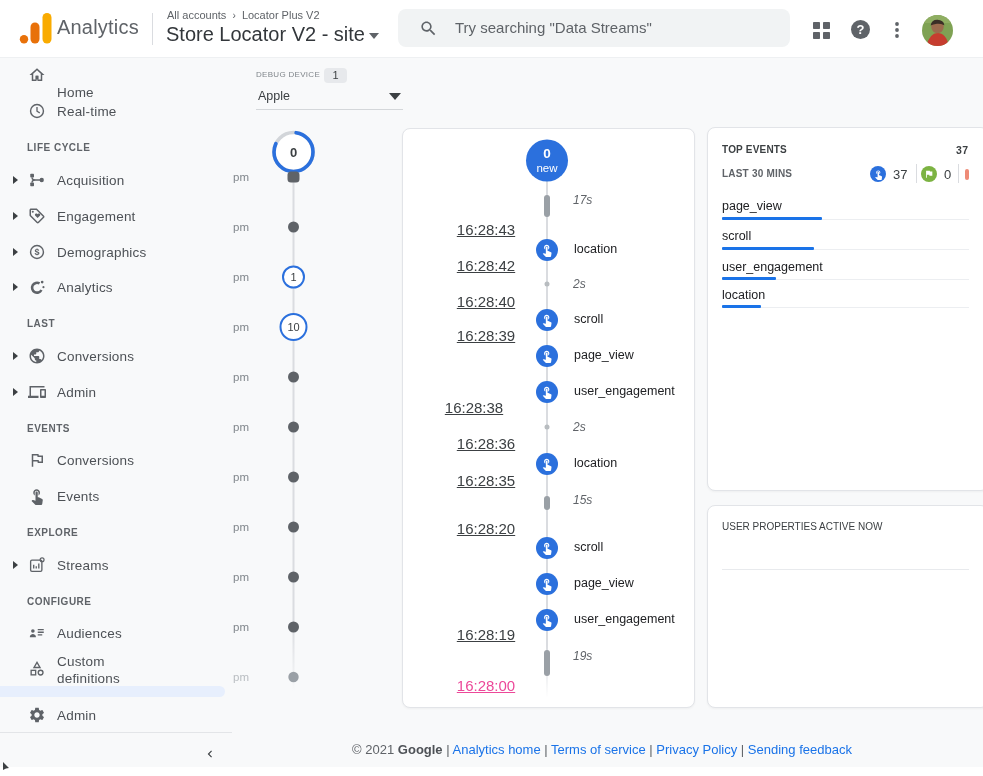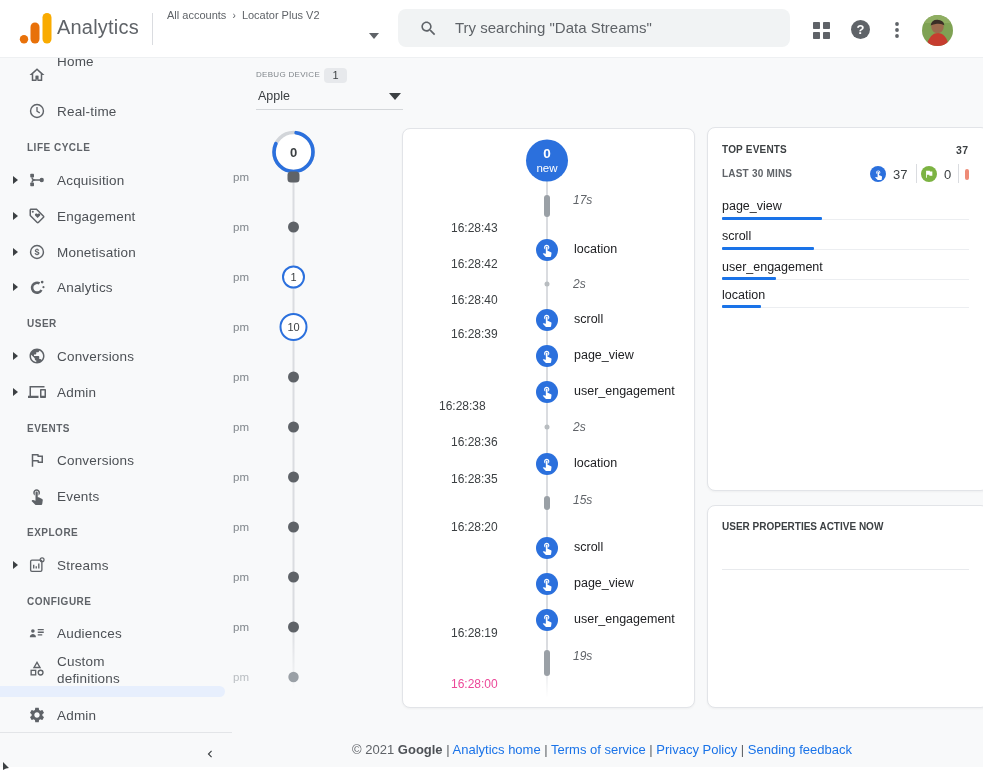--- a/index.html
+++ b/index.html
@@ -6,21 +6,21 @@
   body{font-family:"Liberation Sans",sans-serif;}
   #page{position:relative;width:983px;height:776px;background:#fff;overflow:hidden;}
   #app{position:absolute;left:0;top:0;width:983px;height:767px;background:#f8f9fa;}
   #header{position:absolute;left:0;top:0;width:983px;height:57px;background:#fff;border-bottom:1px solid #eef0f2;z-index:5;}
   .abs{position:absolute;}
   .sl{position:absolute;left:57px;font-size:13.5px;line-height:17px;color:#4d5156;letter-spacing:.2px;}
   .sh{position:absolute;left:27px;font-size:10px;line-height:12px;color:#5f6368;font-weight:700;letter-spacing:.5px;}
   .ar{position:absolute;left:13px;width:0;height:0;border-left:5px solid #3c4043;border-top:4px solid transparent;border-bottom:4px solid transparent;}
   .si{position:absolute;left:28px;width:18px;height:18px;color:#5f6368;}
   .pm{position:absolute;left:205px;width:44px;text-align:right;font-size:11.5px;color:#80868b;}
-  .ts{position:absolute;width:70px;text-align:left;font-size:12px;color:#3c4043;}
+  .ts{position:absolute;width:70px;text-align:center;font-size:15px;color:#3c4043;text-decoration:underline;}
   .ev{position:absolute;left:574px;font-size:12.5px;color:#202124;}
   .dur{position:absolute;left:573px;font-size:12px;font-style:italic;color:#5f6368;}
   .card{position:absolute;background:#fff;border:1px solid #e2e4e8;border-radius:8px;box-shadow:0 1px 2px rgba(60,64,67,.05);}
   .evc{position:absolute;width:22px;height:22px;border-radius:50%;background:#2b70dd;}
   .evc svg{position:absolute;left:4px;top:4px;}
   .bar{position:absolute;height:3px;background:#1a73e8;border-radius:1px;}
   .hairline{position:absolute;height:1px;background:#eceef1;}
   .rlabel{position:absolute;font-size:12.5px;color:#202124;}
 </style>
 </head>
@@ -30,20 +30,21 @@
 
 <div id="header">
   <svg class="abs" style="left:19px;top:12px" width="34" height="32" viewBox="0 0 34 32">
     <circle cx="5" cy="27.2" r="4.2" fill="#E8710A"></circle>
     <rect x="11.5" y="10.5" width="9" height="21" rx="4.5" fill="#E8710A"></rect>
     <rect x="23.5" y="1" width="9" height="30.5" rx="4.5" fill="#F9AB00"></rect>
   </svg>
   <div class="abs" style="left:57px;top:16px;font-size:20px;color:#5f6368;letter-spacing:.2px;">Analytics</div>
   <div class="abs" style="left:152px;top:13px;width:1px;height:32px;background:#dadce0;"></div>
   <div class="abs" style="left:167px;top:9px;font-size:11px;color:#5f6368;">All accounts &nbsp;<span style="font-size:10px;">›</span>&nbsp; Locator Plus V2</div>
+  <div class="abs" style="left:166px;top:23px;font-size:20px;color:#33373b;">Store Locator V2 - site</div>
   <div class="abs" style="left:369px;top:33px;width:0;height:0;border-top:6px solid #5f6368;border-left:5px solid transparent;border-right:5px solid transparent;"></div>
   <div class="abs" style="left:398px;top:9px;width:392px;height:38px;border-radius:8px;background:#f1f3f4;"></div>
   <svg class="abs" style="left:419px;top:19px" width="19" height="19" viewBox="0 0 24 24">
         <path fill="#5f6368" d="M15.5 14h-.79l-.28-.27C15.41 12.59 16 11.11 16 9.5 16 5.91 13.09 3 9.5 3S3 5.91 3 9.5 5.91 16 9.5 16c1.61 0 3.09-.59 4.23-1.57l.27.28v.79l5 4.99L20.49 19l-4.99-5zm-6 0C7.01 14 5 11.99 5 9.5S7.01 5 9.5 5 14 7.01 14 9.5 11.99 14 9.5 14z"></path>
       </svg>
   <div class="abs" style="left:455px;top:19px;font-size:15px;color:#5f6368;">Try searching "Data Streams"</div>
   <svg class="abs" style="left:813px;top:22px" width="17" height="17" viewBox="0 0 17 17">
     <g fill="#5f6368">
           <rect x="0" y="0" width="7" height="7" rx="0.8"></rect>
           <rect x="10" y="0" width="7" height="7" rx="0.8"></rect>
@@ -134,47 +135,47 @@
             <circle cx="16.8" cy="16.8" r="3.2" fill="none" stroke="currentColor" stroke-width="1.8"></circle>
           </g>
       <g id="ic-gear">
             <path fill="currentColor" fill-rule="evenodd" d="M19.14 12.94c.04-.3.06-.61.06-.94 0-.32-.02-.64-.07-.94l2.03-1.58c.18-.14.23-.41.12-.61l-1.92-3.32c-.12-.22-.37-.29-.59-.22l-2.39.96c-.5-.38-1.03-.7-1.62-.94l-.36-2.54c-.04-.24-.24-.41-.48-.41h-3.84c-.24 0-.43.17-.47.41l-.36 2.54c-.59.24-1.13.57-1.62.94l-2.39-.96c-.22-.08-.47 0-.59.22L2.74 8.87c-.12.21-.08.47.12.61l2.03 1.58c-.05.3-.09.63-.09.94s.02.64.07.94l-2.03 1.58c-.18.14-.23.41-.12.61l1.92 3.32c.12.22.37.29.59.22l2.39-.96c.5.38 1.03.7 1.62.94l.36 2.54c.05.24.24.41.48.41h3.84c.24 0 .44-.17.47-.41l.36-2.54c.59-.24 1.13-.56 1.62-.94l2.39.96c.22.08.47 0 .59-.22l1.92-3.32c.12-.22.07-.47-.12-.61l-2.01-1.58zM12 15.6c-1.98 0-3.6-1.62-3.6-3.6s1.62-3.6 3.6-3.6 3.6 1.62 3.6 3.6-1.62 3.6-3.6 3.6z"></path>
           </g>
     </defs>
   </svg>
   <svg class="si" viewBox="0 0 24 24" style="top:66px">
         <use href="#ic-home"></use>
       </svg>
-      <div class="sl" style="top:53px">Home</div>
+      <div class="sl" style="top:84px">Home</div>
   <svg class="si" viewBox="0 0 24 24" style="top:102px">
         <use href="#ic-clock"></use>
       </svg>
       <div class="sl" style="top:103px">Real-time</div>
   <div class="sh" style="top:142px">LIFE CYCLE</div>
   <div class="ar" style="top:176px"></div>
       <svg class="si" viewBox="0 0 24 24" style="top:171px">
         <use href="#ic-acq"></use>
       </svg>
       <div class="sl" style="top:172px">Acquisition</div>
   <div class="ar" style="top:212px"></div>
       <svg class="si" viewBox="0 0 24 24" style="top:207px">
         <use href="#ic-eng"></use>
       </svg>
       <div class="sl" style="top:208px">Engagement</div>
   <div class="ar" style="top:248px"></div>
       <svg class="si" viewBox="0 0 24 24" style="top:243px">
         <use href="#ic-mon"></use>
       </svg>
-      <div class="sl" style="top:244px">Monetisation</div>
+      <div class="sl" style="top:244px">Demographics</div>
   <div class="ar" style="top:283px"></div>
       <svg class="si" viewBox="0 0 24 24" style="top:278px">
         <use href="#ic-ret"></use>
       </svg>
       <div class="sl" style="top:279px">Analytics</div>
-  <div class="sh" style="top:318px">USER</div>
+  <div class="sh" style="top:318px">LAST</div>
   <div class="ar" style="top:352px"></div>
       <svg class="si" viewBox="0 0 24 24" style="top:347px">
         <use href="#ic-dem"></use>
       </svg>
       <div class="sl" style="top:348px">Conversions</div>
   <div class="ar" style="top:388px"></div>
       <svg class="si" viewBox="0 0 24 24" style="top:383px">
         <use href="#ic-tech"></use>
       </svg>
       <div class="sl" style="top:384px">Admin</div>
@@ -368,21 +369,21 @@
   <div class="hairline" style="left:722px;top:249px;width:247px;"></div>
   <div class="bar" style="left:722px;top:246.5px;width:92px;"></div>
   <div class="rlabel" style="left:722px;top:260px">user_engagement</div>
   <div class="hairline" style="left:722px;top:279px;width:247px;"></div>
   <div class="bar" style="left:722px;top:276.5px;width:54px;"></div>
   <div class="rlabel" style="left:722px;top:288px">location</div>
   <div class="hairline" style="left:722px;top:307px;width:247px;"></div>
   <div class="bar" style="left:722px;top:304.5px;width:39px;"></div>
 
   <div class="card" style="left:707px;top:505px;width:280px;height:201px;"></div>
-  <div class="abs" style="left:722px;top:521px;font-size:10px;font-weight:700;letter-spacing:0;color:#3c4043;">USER PROPERTIES ACTIVE NOW</div>
+  <div class="abs" style="left:722px;top:521px;font-size:10px;font-weight:400;letter-spacing:0;color:#3c4043;">USER PROPERTIES ACTIVE NOW</div>
   <div class="abs" style="left:722px;top:569px;width:247px;height:1px;background:#e8eaed;"></div>
 </div>
 
 <div class="abs" style="left:222px;top:742px;width:760px;text-align:center;font-size:13px;color:#5f6368;">© 2021 <span style="font-weight:700;color:#4d5156;">Google</span> | <a style="color:#1a73e8;text-decoration:none;">Analytics home</a> | <a style="color:#1a73e8;text-decoration:none;">Terms of service</a> | <a style="color:#1a73e8;text-decoration:none;">Privacy Policy</a> | <a style="color:#1a73e8;text-decoration:none;">Sending feedback</a></div>
 <svg class="abs" style="left:2px;top:761px" width="10" height="10" viewBox="0 0 10 10">
       <path d="M1 1 L7 7 L4 7.5 L1 9 Z" fill="#3c4043"></path>
     </svg>
 </div>
 
 </body></html>

